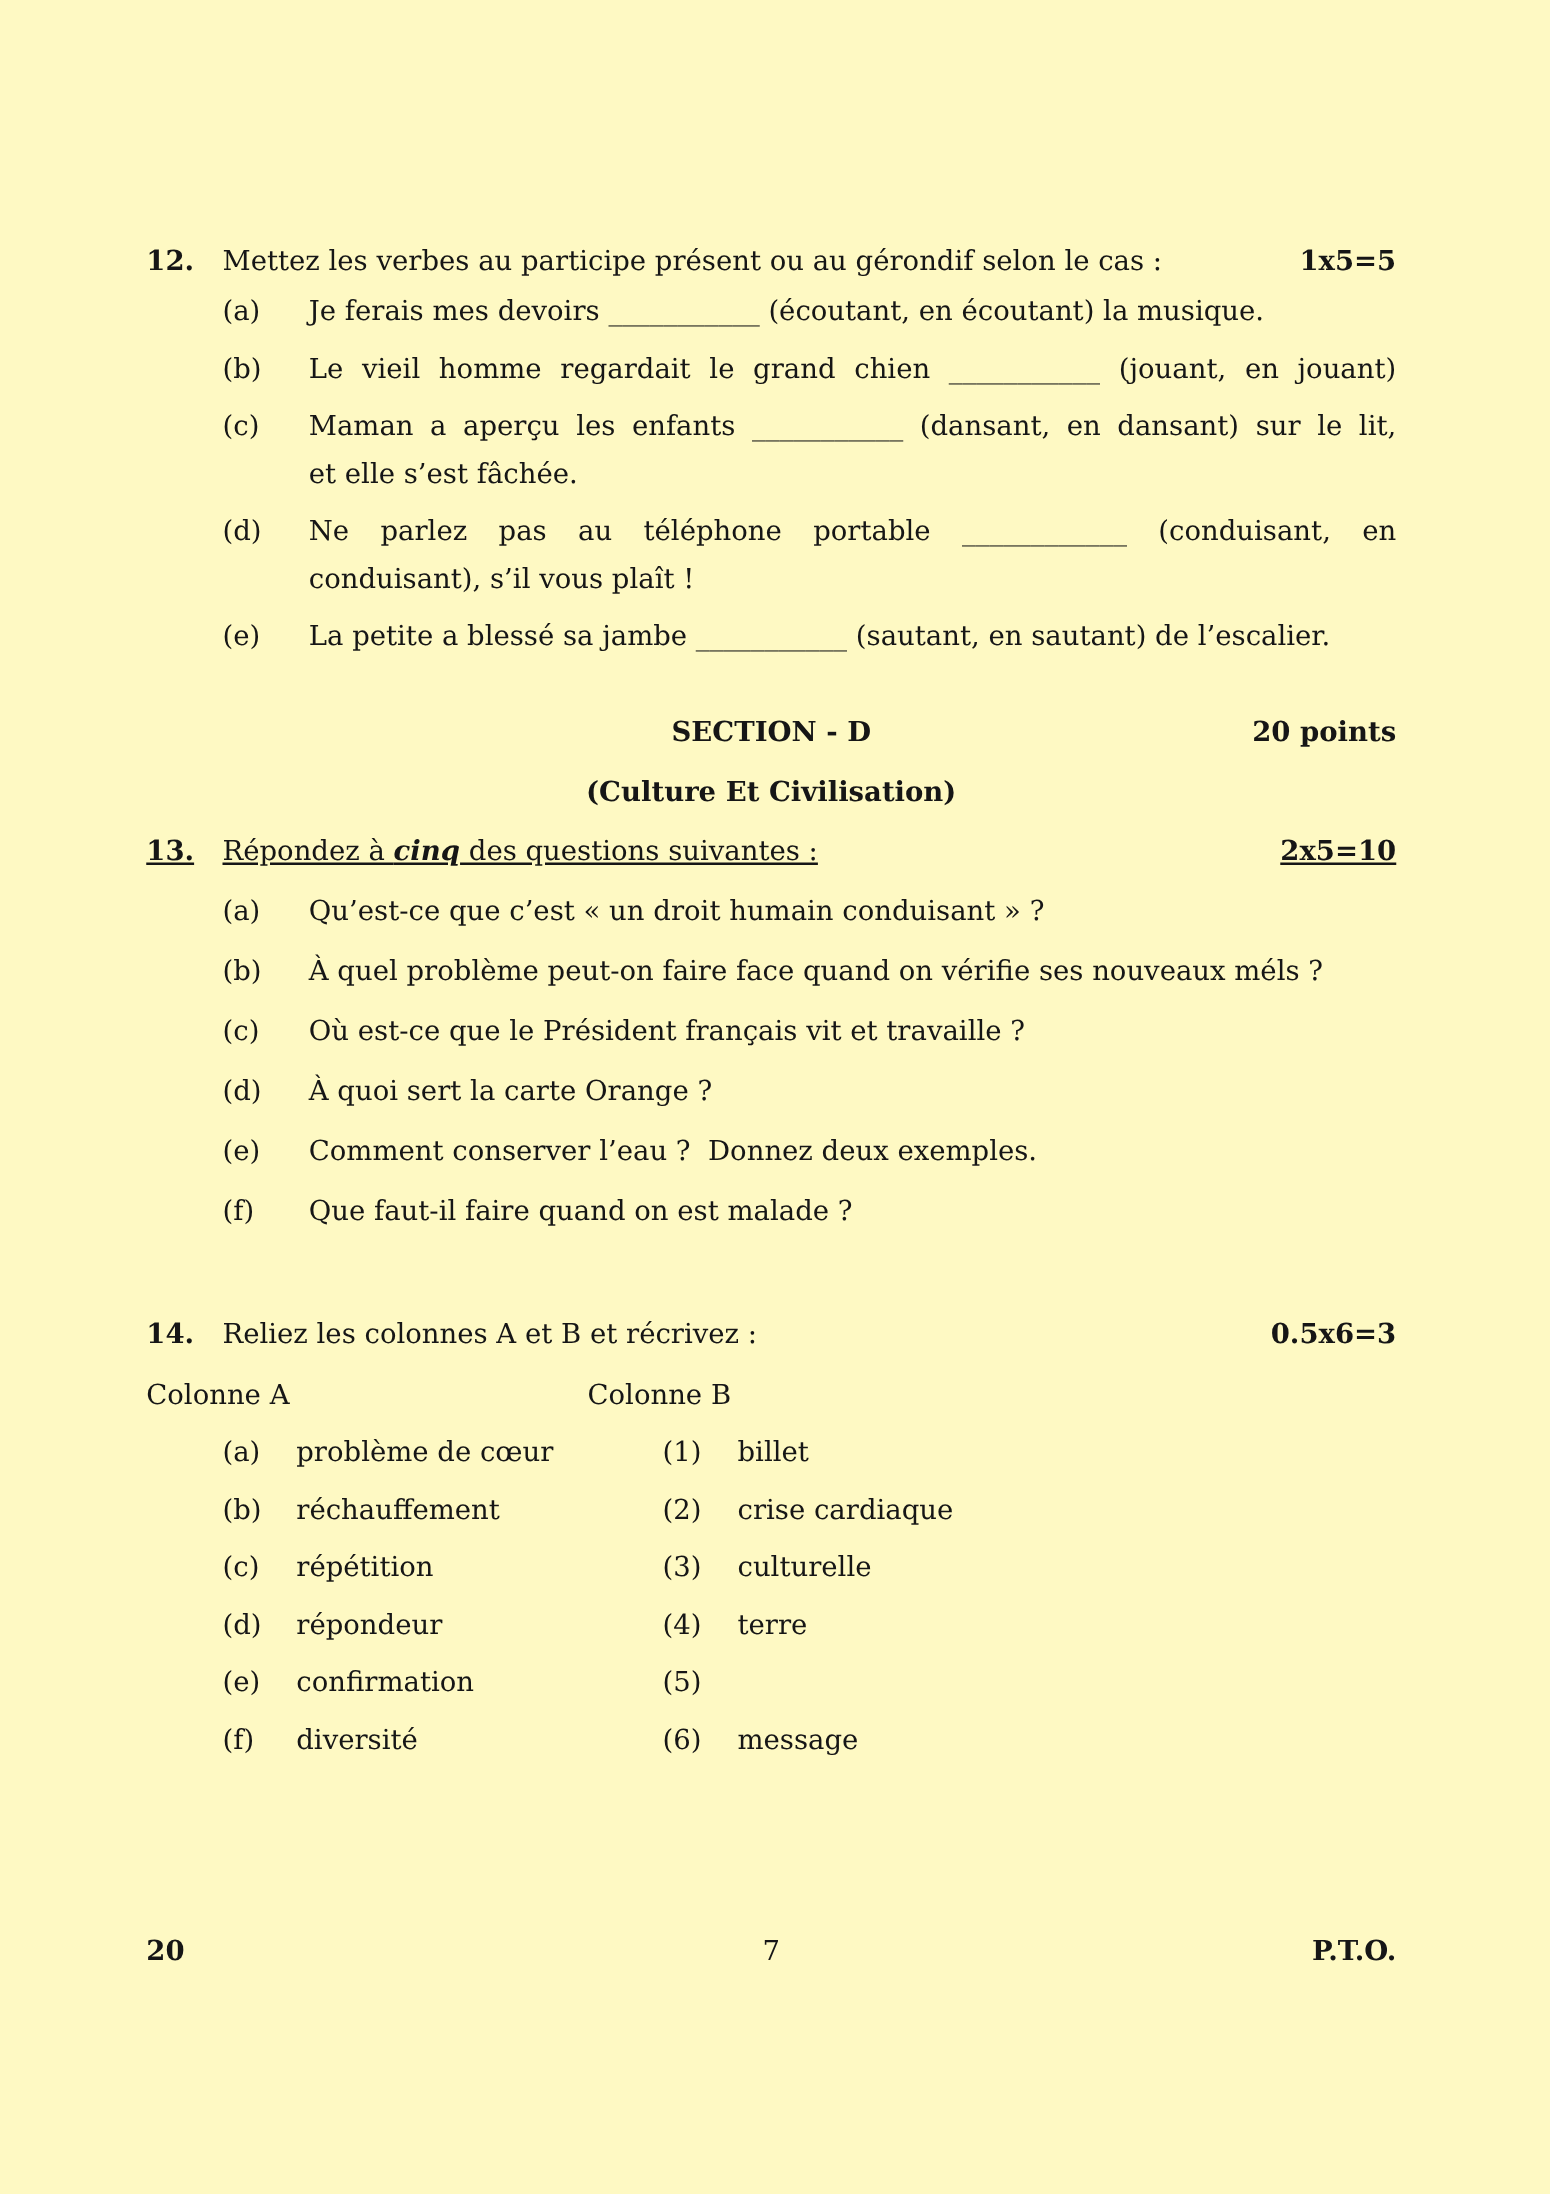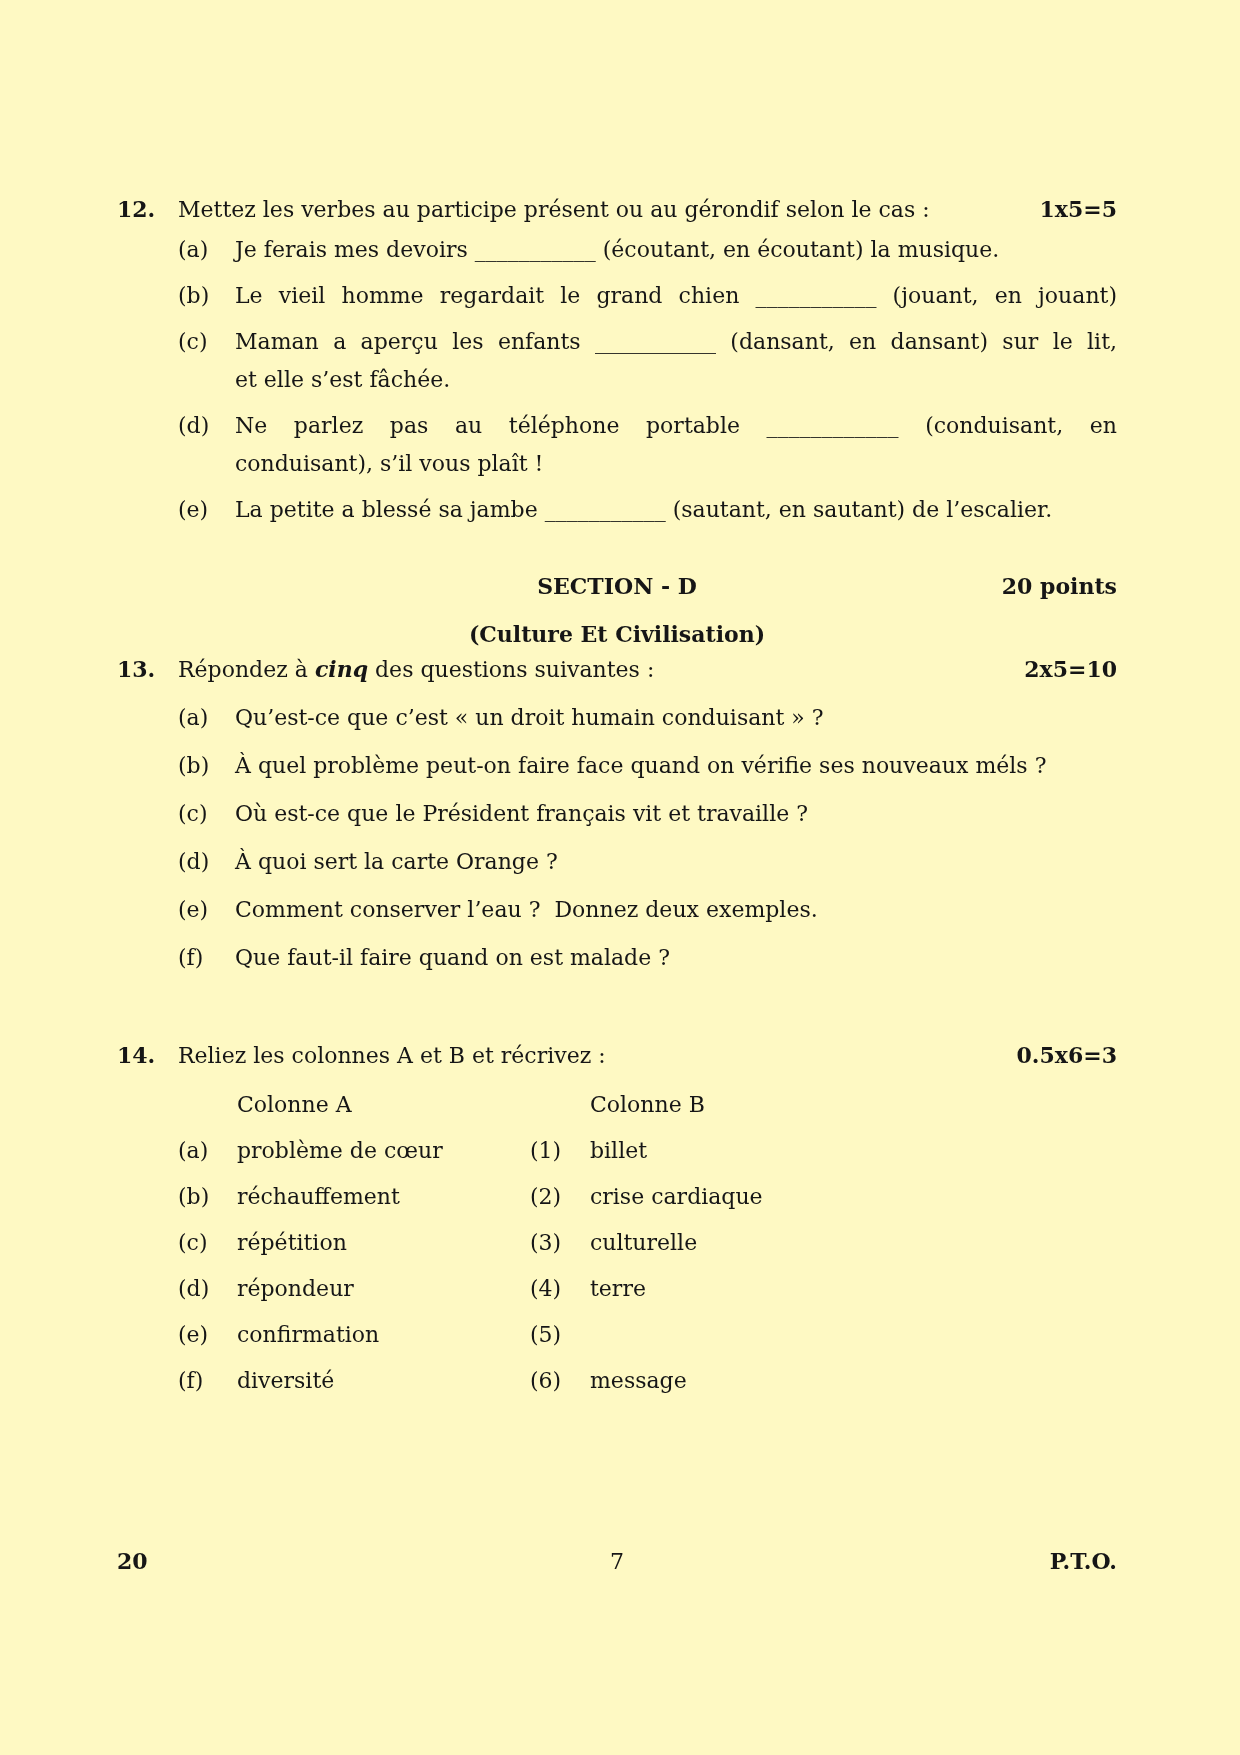--- a/index.html
+++ b/index.html
@@ -53,20 +53,21 @@
     margin-top: 8px;
   }
   .q12 .item { line-height: 38px; }
   .q12 .item:first-of-type { margin-top: 20px; }
   .item-label {
     flex: 0 0 57px;
     margin-left: 61px;
   }
   .item-text {
     flex: 1 1 auto;
+    margin-left: 12px;
   }
   .jline {
     text-align: justify;
     text-align-last: justify;
   }
   .line2:empty { display: none; }
   
   .section-row {
     position: relative;
     margin-top: 44px;
@@ -79,21 +80,21 @@
     right: 0;
     top: 0;
     font-weight: bold;
   }
   .section-sub {
     margin-top: 21px;
     line-height: 27px;
     text-align: center;
     font-weight: bold;
   }
-  .q13-header { margin-top: 8px; }
+  .q13-header { margin-top: 20px; text-decoration: underline; }
   .q13 .item { line-height: 27px; margin-top: 21px; }
   .q13 .item:first-of-type { margin-top: 18px; }
   .q13 .item-text { white-space: pre-wrap; }
   
   .q14-header { margin-top: 71px; }
   .match-head {
     display: flex;
     margin-top: 22px;
     line-height: 27px;
   }
@@ -101,21 +102,21 @@
     display: flex;
     align-items: baseline;
     margin-top: 19px;
     line-height: 27px;
   }
   .m-spacer { flex: 0 0 61px; }
   .m-label  { flex: 0 0 59px; }
   .m-cola   { flex: 0 0 293px; }
   .m-numb   { flex: 0 0 60px; }
   .m-colb   { flex: 1 1 auto; }
-  .mh-a { flex: 0 0 353px; margin-left: 120px; }
+  .mh-a { flex: 0 0 353px; }
   .mh-b { flex: 1 1 auto; }
   
   .footer {
     position: absolute;
     left: 117px;
     right: 123px;
     top: 1548px;
     display: flex;
     align-items: baseline;
     line-height: 27px;

